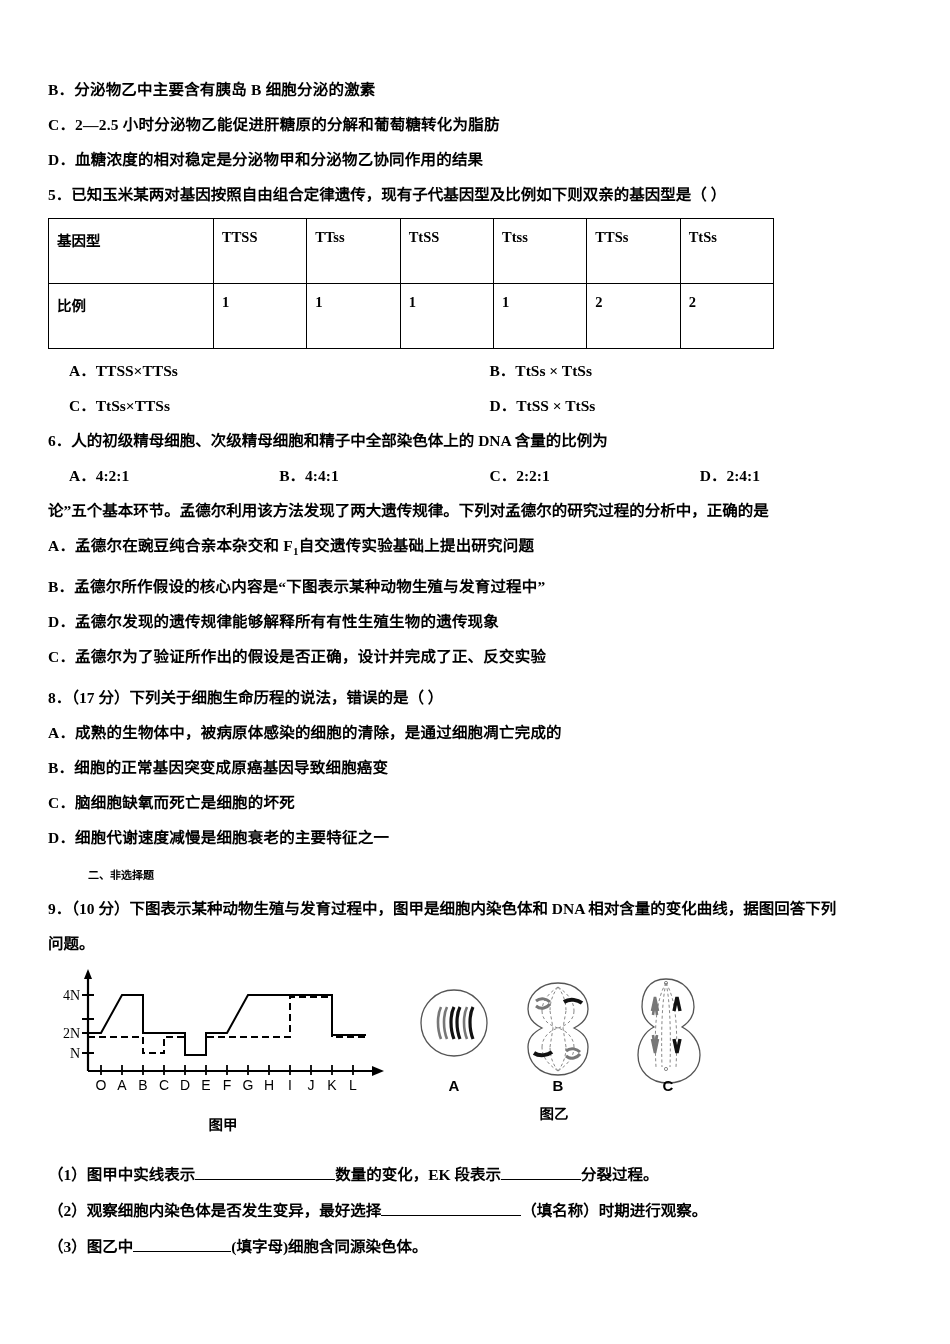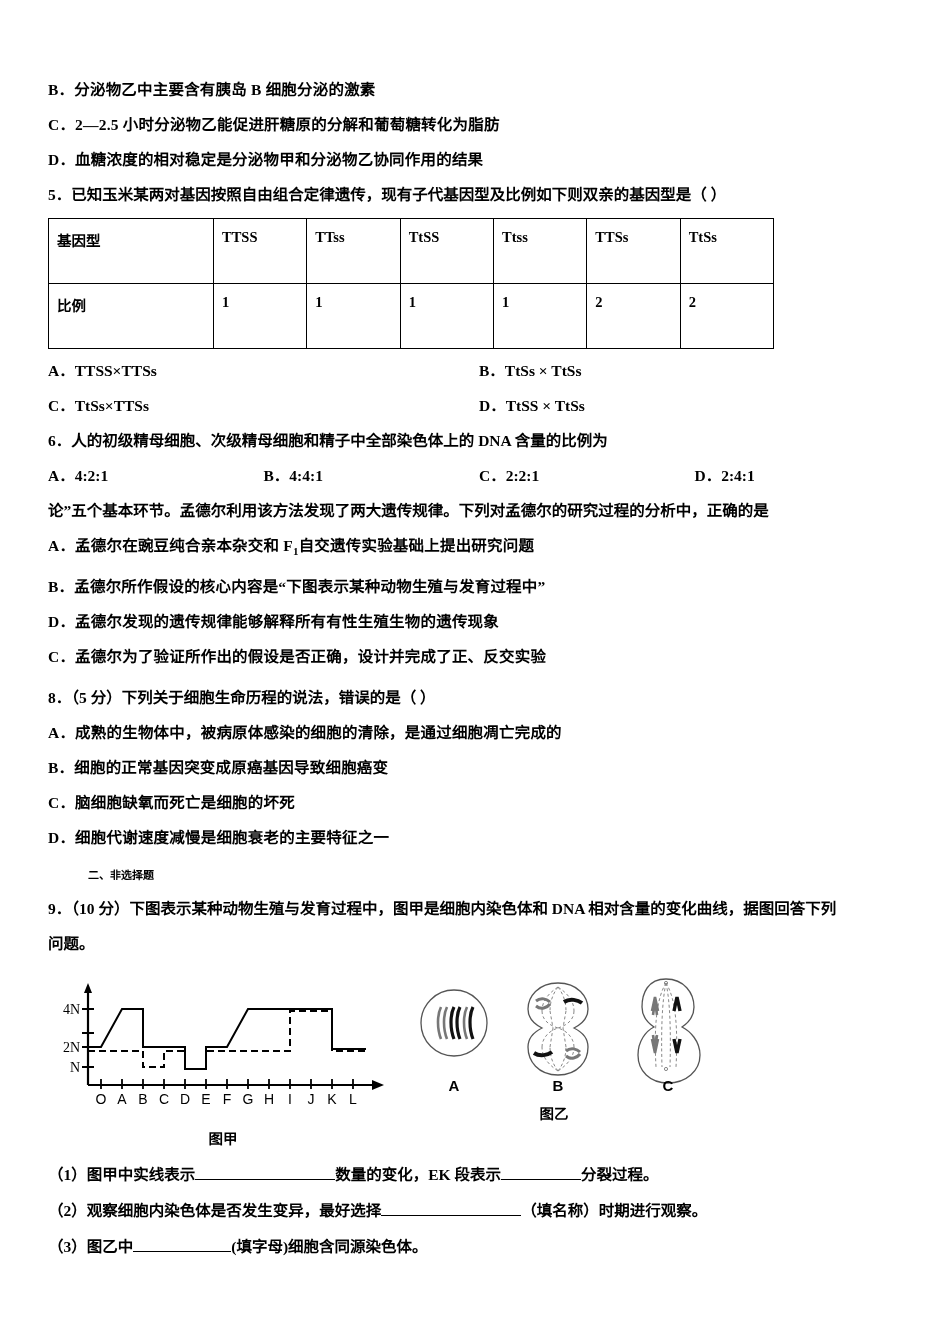--- a/index.html
+++ b/index.html
@@ -25,20 +25,21 @@
     font-weight:bold;
     letter-spacing:0.2px;
     white-space:normal;
   }
   .qnum{font-weight:bold;}
   .opt-row{
     display:flex;
     font-size:15.5px;
     line-height:35px;
     font-weight:bold;
+    margin-left:21px;
   }
   .opt-2 > div{width:50%;}
   .opt-4 > div{width:25%;}
   .stem{
     font-size:15.5px;
     line-height:35px;
     font-weight:bold;
   }
   table.geno{
     border-collapse:collapse;
@@ -61,21 +62,21 @@
     line-height:32px;
     font-weight:bold;
     margin-top:4px;
     margin-left:40px;
   }
   .figure-wrap{
     position:relative;
     height:190px;
     margin-top:6px;
   }
-  .fig-jia{position:absolute;left:10px;top:14px;}
+  .fig-jia{position:absolute;left:10px;top:0;}
   .fig-yi{position:absolute;left:360px;top:4px;}
   .fig-cap{
     text-align:center;
     font-size:14.5px;
     font-weight:bold;
     margin-top:2px;
   }
   .subq{
     font-size:15.5px;
     line-height:36px;
@@ -184,21 +185,21 @@
   <div class="line">
     <span>D．</span><span>孟德尔发现的遗传规律能够解释所有有性生殖生物的遗传现象</span>
   </div>
   <div class="line">
     <span>C．</span><span>孟德尔为了验证所作出的假设是否正确，设计并完成了正、反交实验</span>
   </div>
 
   <div class="gap"></div>
 
   <div class="stem">
-    <span class="qnum">8．</span><span>（5 分）下列关于细胞生命历程的说法，错误的是（  ）</span>
+    <span class="qnum">8．</span><span>（17 分）下列关于细胞生命历程的说法，错误的是（  ）</span>
   </div>
   <div class="line">
     <span>A．</span><span>成熟的生物体中，被病原体感染的细胞的清除，是通过细胞凋亡完成的</span>
   </div>
   <div class="line">
     <span>B．</span><span>细胞的正常基因突变成原癌基因导致细胞癌变</span>
   </div>
   <div class="line">
     <span>C．</span><span>脑细胞缺氧而死亡是细胞的坏死</span>
   </div>

